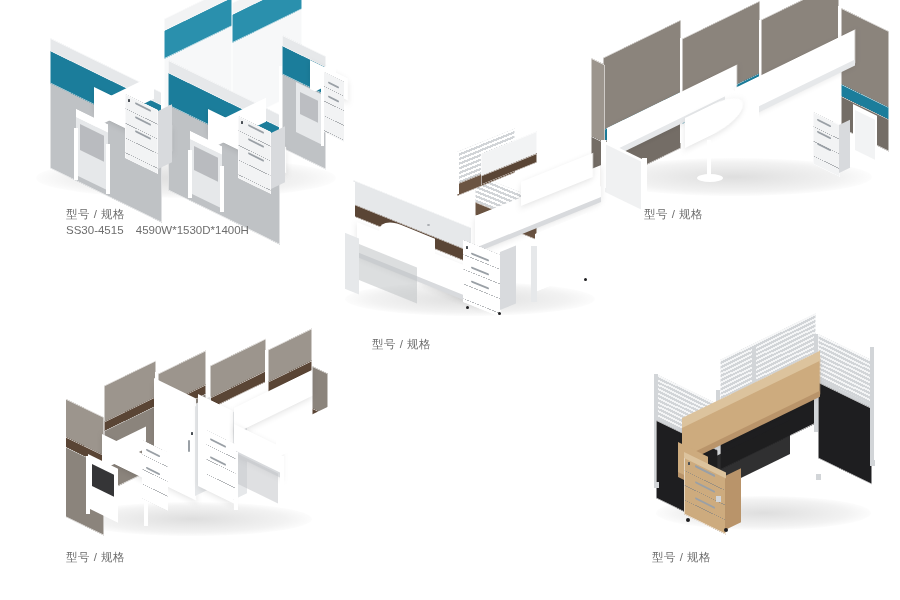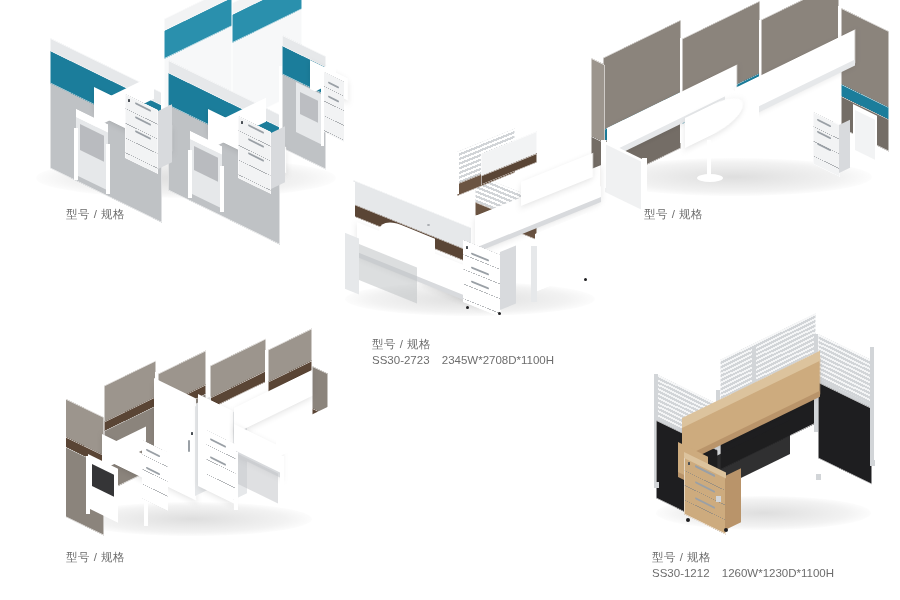--- a/index.html
+++ b/index.html
@@ -156,20 +156,24 @@
       <div class="q mat-gray-d" style="left:282px;top:84px;width:18px;height:22px;transform:skewY(26deg);opacity:.7;"></div>
       <div class="q mat-white" style="left:303px;top:78px;width:3px;height:60px;"></div>
       <div class="q mat-wgray drawer-lines" style="left:306px;top:64px;width:20px;height:60px;transform:skewY(26deg);"></div>
       <div class="handle" style="left:310px;top:76px;width:11px;transform:skewY(26deg);"></div>
       <div class="handle" style="left:310px;top:90px;width:11px;transform:skewY(26deg);"></div>
     </div>
   </div>
 
   <div class="caption" style="left:66px;top:207px;">
     <div class="c-title">型号 / 规格</div>
+    <div class="c-spec">
+      <span class="model">SS30-4515</span>
+      <span class="dims">4590W*1530D*1400H</span>
+    </div>
   </div>
 
   <div class="item" style="left:585px;top:18px;width:300px;height:185px;">
     <div class="stage">
       <div class="gshadow" style="left:12px;top:140px;width:275px;height:38px;"></div>
 
       <div class="q edge mat-taupe" style="left:18px;top:40px;width:78px;height:76px;transform:skewY(-26deg);"></div>
       <div class="q edge mat-teal" style="left:18px;top:112px;width:78px;height:13px;transform:skewY(-26deg);"></div>
       <div class="q edge mat-taupe-d" style="left:18px;top:124px;width:78px;height:44px;transform:skewY(-26deg);"></div>
       <div class="q mat-white" style="left:95px;top:20px;width:2.5px;height:105px;"></div>
@@ -270,24 +274,20 @@
       <div class="q mat-white edge" style="left:200px;top:74px;width:52px;height:58px;transform:skewY(-22deg);"></div>
       <div class="q mat-wgray2" style="left:196px;top:86px;width:6px;height:56px;"></div>
       <div class="q mat-black" style="left:249px;top:118px;width:3.2px;height:3.2px;border-radius:50%;"></div>
 
       <div class="q mat-gray-d" style="left:92px;top:64px;width:3px;height:2px;border-radius:50%;"></div>
     </div>
   </div>
 
   <div class="caption" style="left:372px;top:337px;">
     <div class="c-title">型号 / 规格</div>
-    <div class="c-spec">
-      <span class="model">SS30-2723</span>
-      <span class="dims">2345W*2708D*1100H</span>
-    </div>
   </div>
 
   <div class="item" style="left:58px;top:352px;width:265px;height:182px;">
     <div class="stage">
       <div class="gshadow" style="left:14px;top:150px;width:240px;height:34px;"></div>
 
       <div class="q edge mat-taupe-l" style="left:6px;top:46px;width:40px;height:40px;transform:skewY(26deg);"></div>
       <div class="q edge mat-brown" style="left:6px;top:84px;width:40px;height:12px;transform:skewY(26deg);"></div>
       <div class="q edge mat-taupe" style="left:6px;top:94px;width:40px;height:70px;transform:skewY(26deg);"></div>
       <div class="q mat-white" style="left:4px;top:46px;width:4px;height:124px;"></div>
@@ -401,19 +401,15 @@
 
       <div class="q mat-alum" style="left:14px;top:134px;width:5px;height:6px;"></div>
       <div class="q mat-alum" style="left:76px;top:148px;width:5px;height:6px;"></div>
       <div class="q mat-alum" style="left:230px;top:112px;width:5px;height:6px;"></div>
       <div class="q mat-alum" style="left:176px;top:126px;width:5px;height:6px;"></div>
     </div>
   </div>
 
   <div class="caption" style="left:652px;top:550px;">
     <div class="c-title">型号 / 规格</div>
-    <div class="c-spec">
-      <span class="model">SS30-1212</span>
-      <span class="dims">1260W*1230D*1100H</span>
-    </div>
   </div>
 
 </div>
 
 </body></html>

